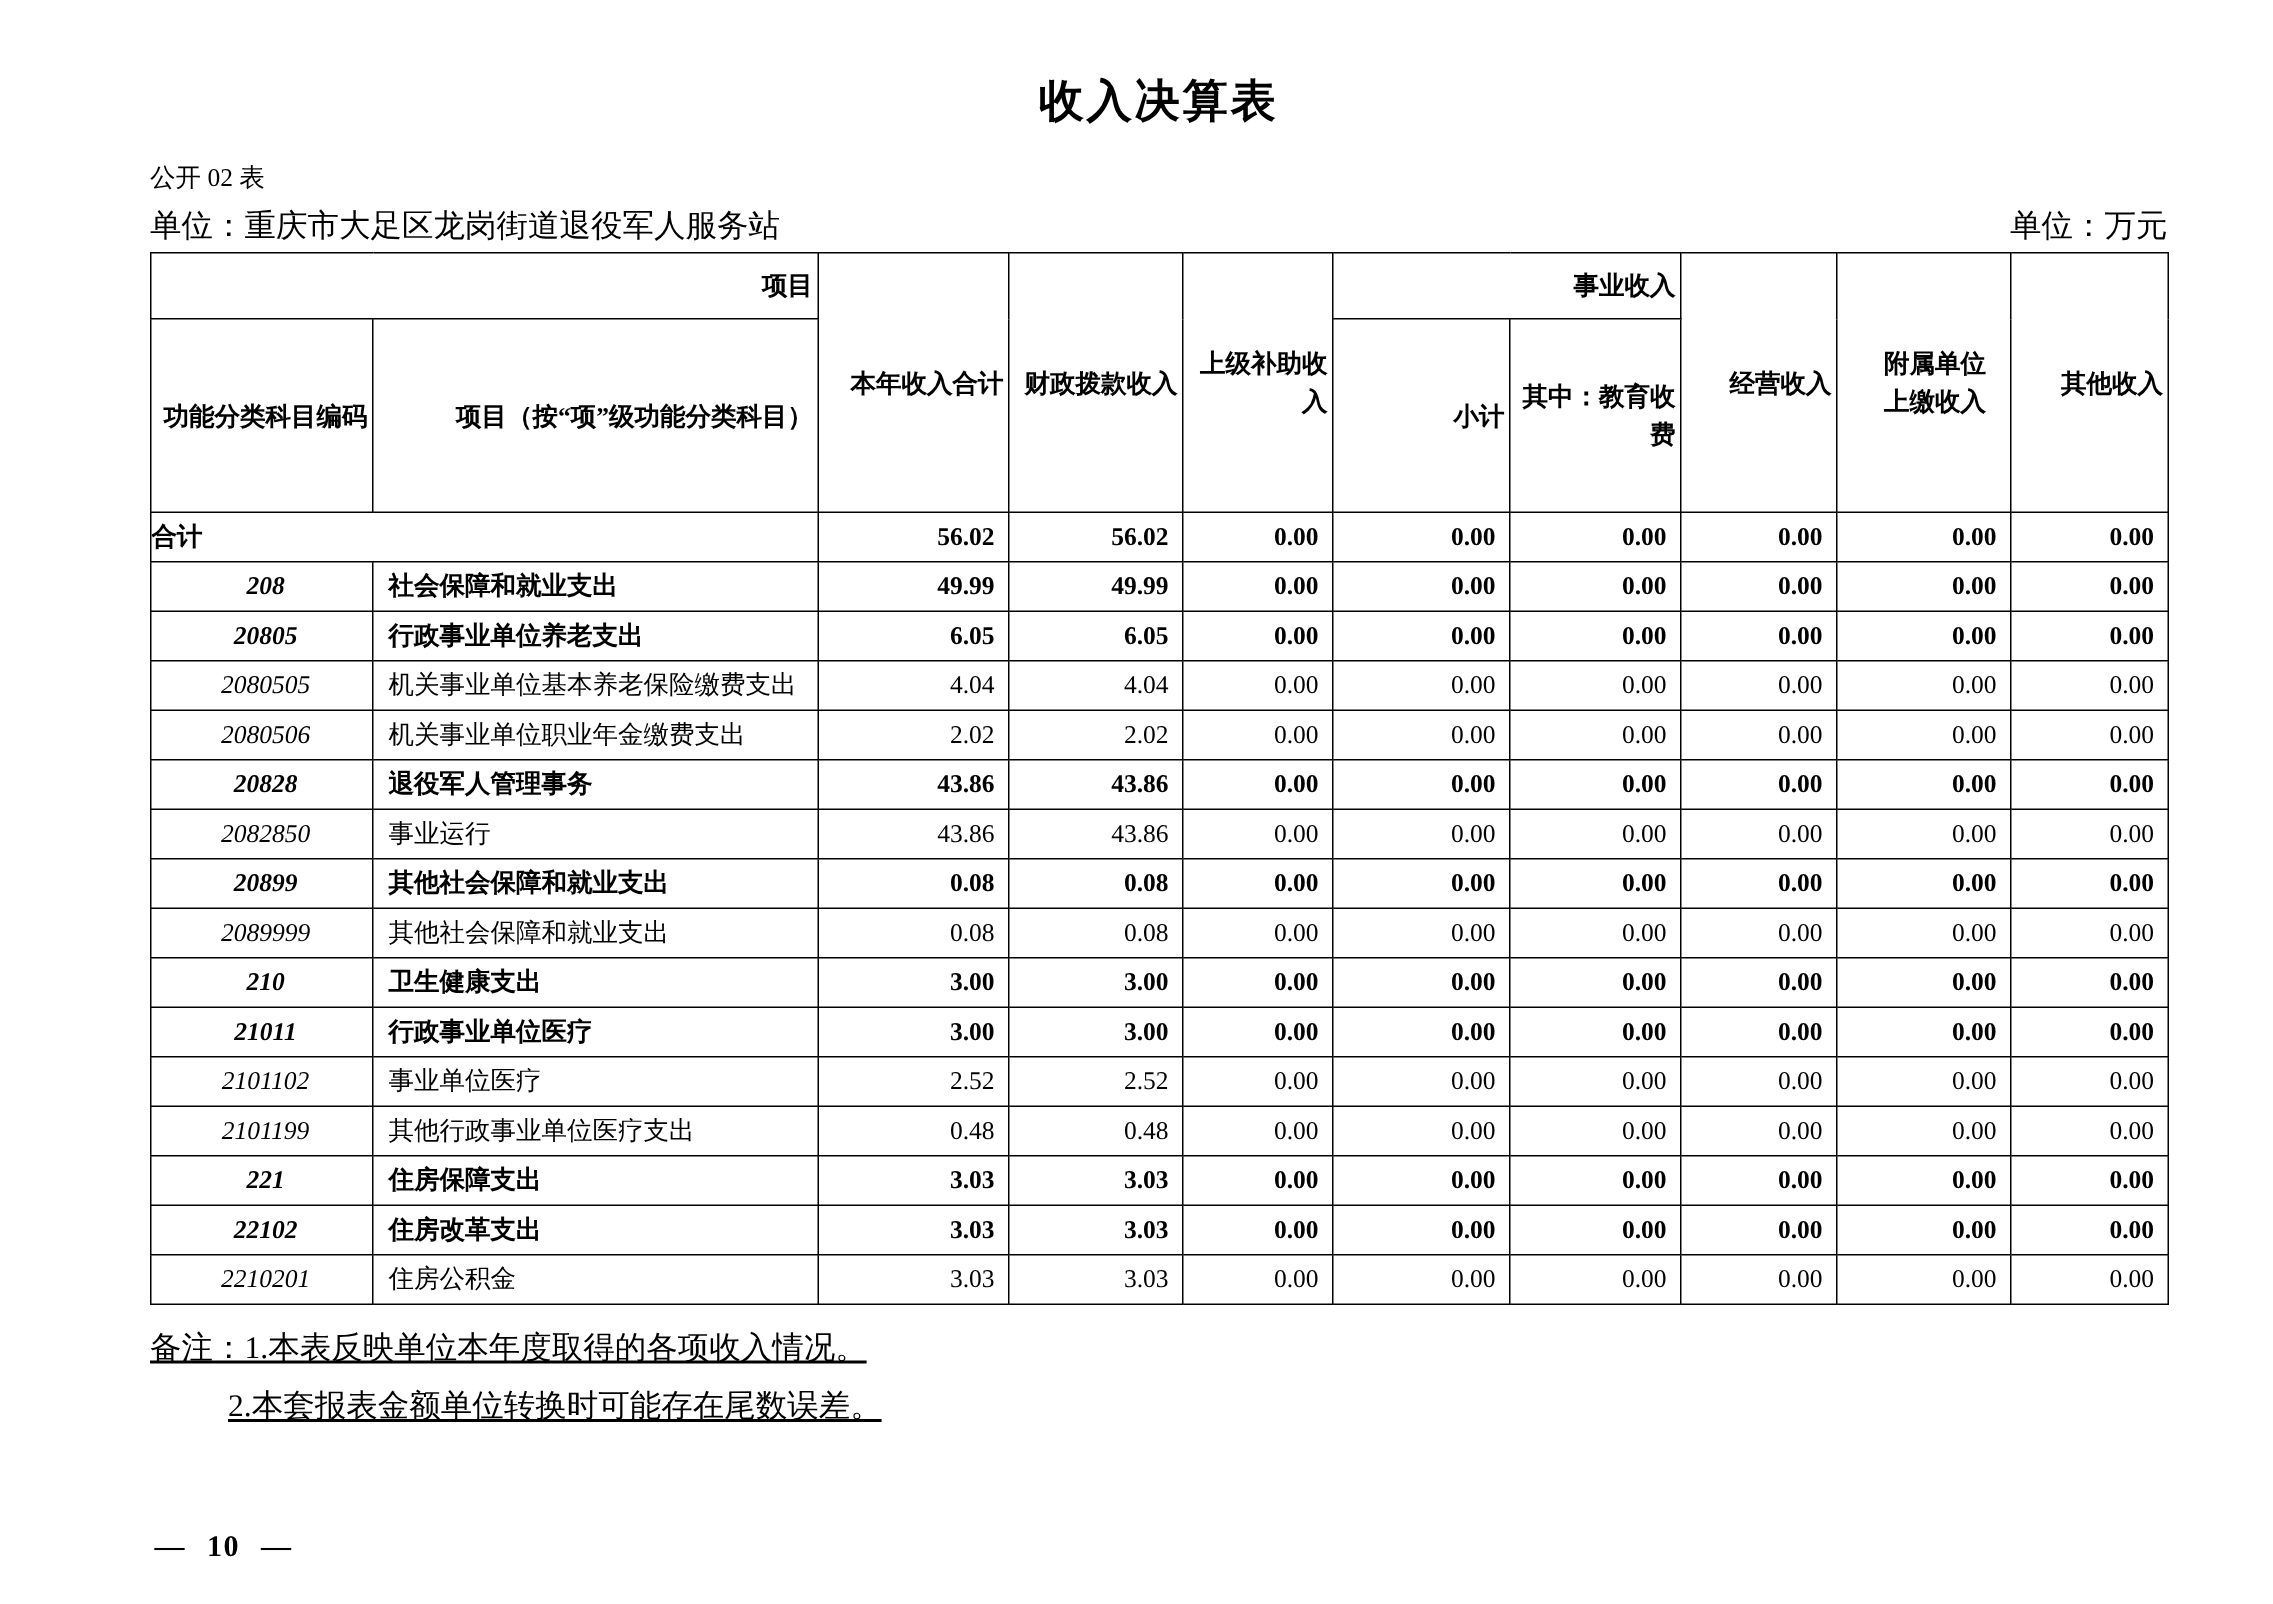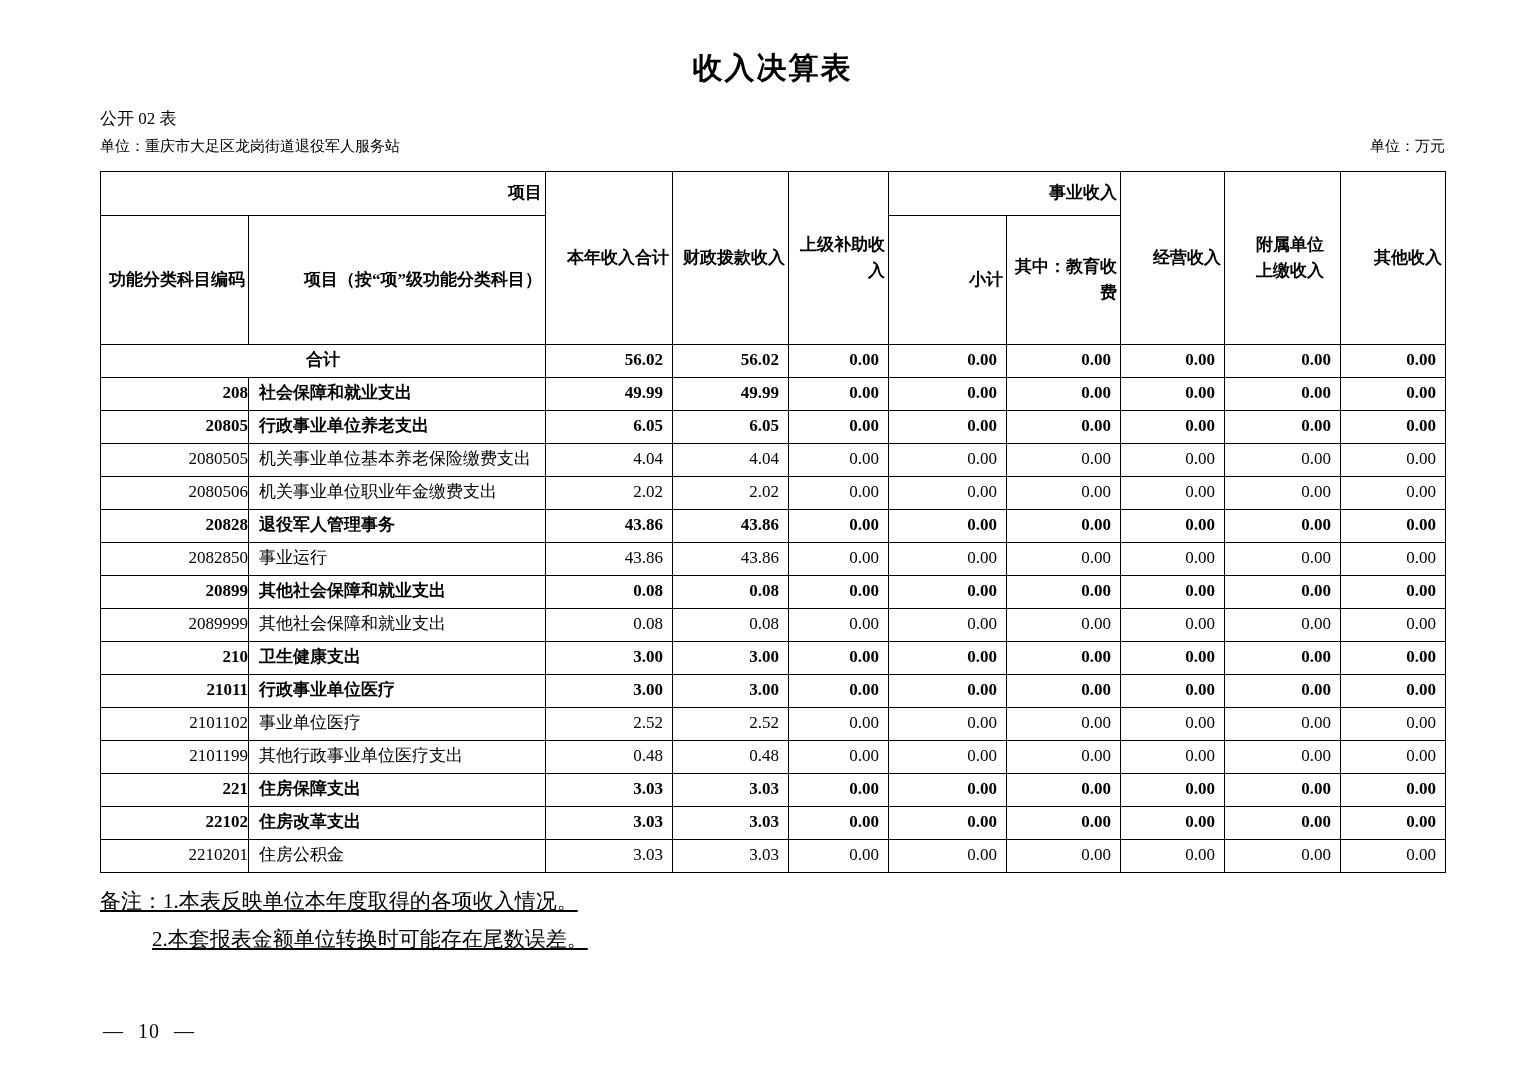--- a/index.html
+++ b/index.html
@@ -31,24 +31,24 @@
     line-height: 1.2;
   }
   .meta-code {
     margin-top: 22px;
     text-align: left;
     font-size: 17px;
     line-height: 1.3;
   }
   .meta-row {
     margin-top: 7px;
-    margin-bottom: 14px;
+    margin-bottom: 4px;
     display: flex;
     justify-content: space-between;
-    font-size: 15px;
+    font-size: 21px;
     line-height: 1.3;
   }
   table.income-table {
     width: 1345px;
     border-collapse: collapse;
     table-layout: fixed;
   }
   .income-table th, .income-table td {
     border: 1px solid #000;
     overflow: hidden;
@@ -66,39 +66,40 @@
   .th-affiliated { padding: 0 16px !important; }
   .th-item { white-space: nowrap; }
   .income-table td {
     font-size: 17px;
     height: 33px;
     padding: 0;
     vertical-align: middle;
     line-height: 1.2;
     white-space: nowrap;
   }
-  td.code  { text-align: right; padding-left: 5px; }
+  td.code  { text-align: center; padding-left: 5px; font-style: italic; }
   td.name  { text-align: left; padding-left: 10px; }
   td.num   { text-align: right; padding-right: 9px; }
-  td.total-label { text-align: center; }
+  td.total-label { text-align: left; }
   tr.bold-row td { font-weight: bold; }
   .notes {
     margin-top: 9px;
     font-size: 21px;
     line-height: 1.85;
     text-decoration: underline;
   }
   .note-line2 { padding-left: 52px; }
   .page-num {
     position: absolute;
     left: 103px;
     top: 1020px;
     font-size: 20px;
     letter-spacing: 1px;
     word-spacing: 8px;
+    font-weight: bold;
   }
 </style>
 </head>
 <body>
 
 <div class="page">
   <div class="wrapper">
 
     <div class="doc-title">收入决算表</div>
 

